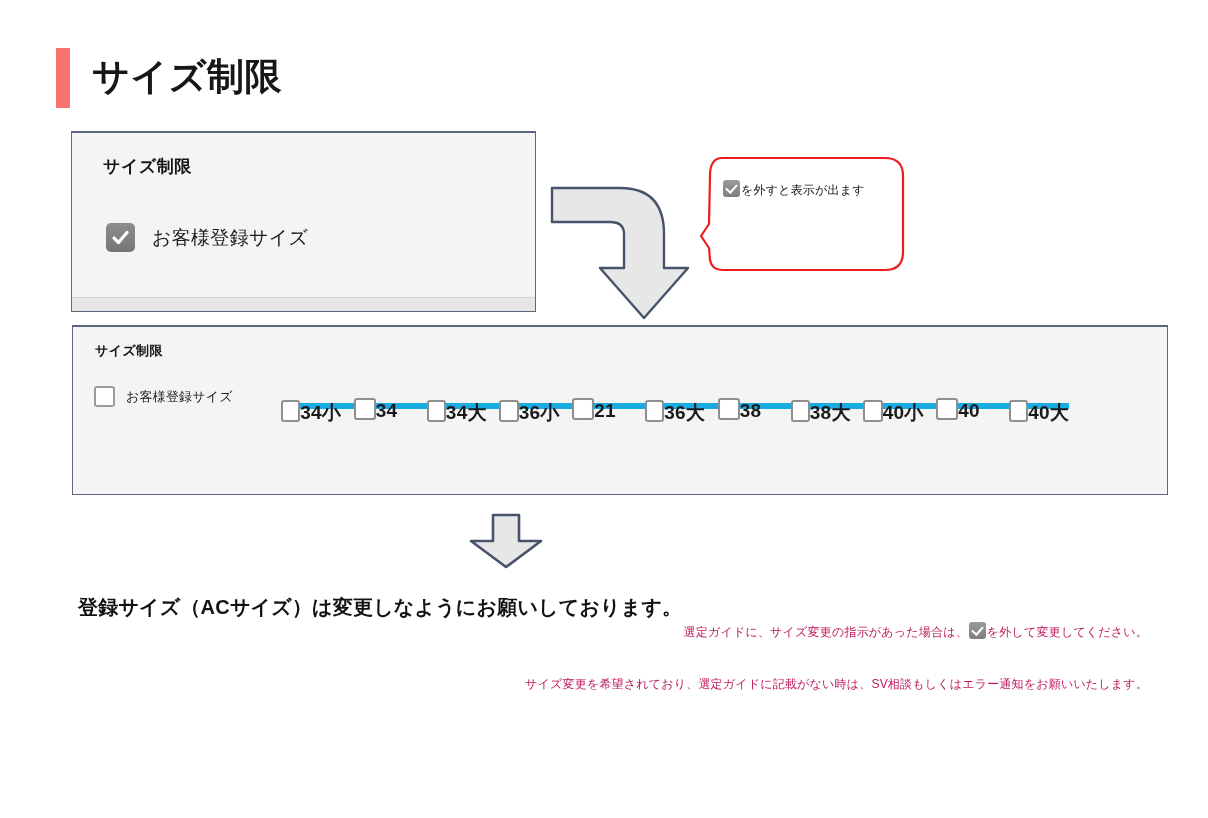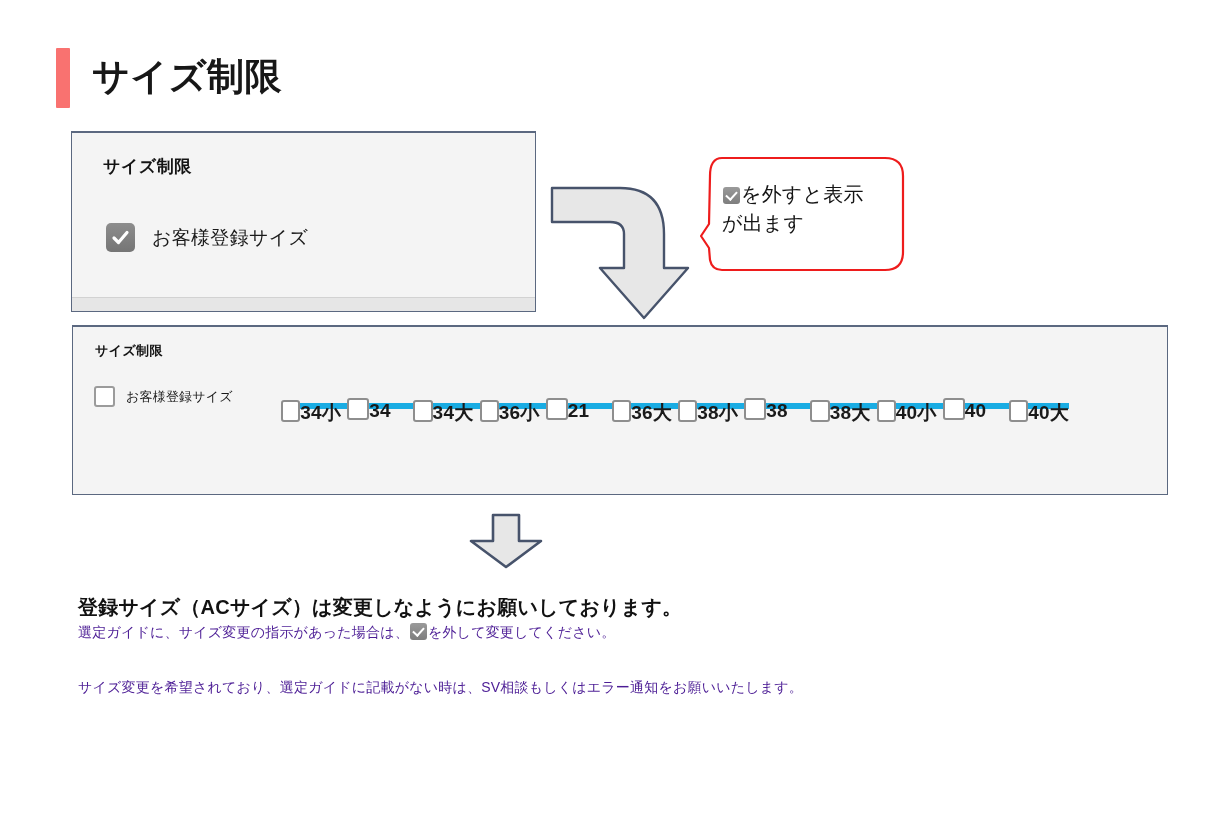--- a/index.html
+++ b/index.html
@@ -138,21 +138,21 @@
     left: 700px;
     top: 156px;
     width: 205px;
     height: 118px;
   }
   .callout-text {
     position: absolute;
     left: 22px;
     top: 24px;
     width: 162px;
-    font-size: 20px;
+    font-size: 12px;
     line-height: 1.45;
     color: #141414;
     letter-spacing: 0.2px;
   }
 
   
   .panel2 {
     position: absolute;
     left: 72px;
     top: 325px;
@@ -250,24 +250,25 @@
     width: 1070px;
   }
   .note-strong {
     font-size: 20px;
     font-weight: 700;
     color: #121212;
     letter-spacing: 0.2px;
     line-height: 1.5;
   }
   .note-normal {
-    font-size: 14px;
-    color: #4c1d95;
+    font-size: 12px;
+    color: #be185d;
     letter-spacing: 0.2px;
     line-height: 1.5;
+    text-align: right;
   }
   .note-gap { height: 34px; }
   .note-block { line-height: 1.5; }
 </style>
 </head>
 <body>
 
 <div class="page">
 
   <div class="title-row">
@@ -338,24 +339,20 @@
         <div class="tick">
           <div class="tick-box"></div>
           <div class="tick-label">21</div>
         </div>
         <div class="tick">
           <div class="tick-box"></div>
           <div class="tick-label">36大</div>
         </div>
         <div class="tick">
           <div class="tick-box"></div>
-          <div class="tick-label">38小</div>
-        </div>
-        <div class="tick">
-          <div class="tick-box"></div>
           <div class="tick-label">38</div>
         </div>
         <div class="tick">
           <div class="tick-box"></div>
           <div class="tick-label">38大</div>
         </div>
         <div class="tick">
           <div class="tick-box"></div>
           <div class="tick-label">40小</div>
         </div>

